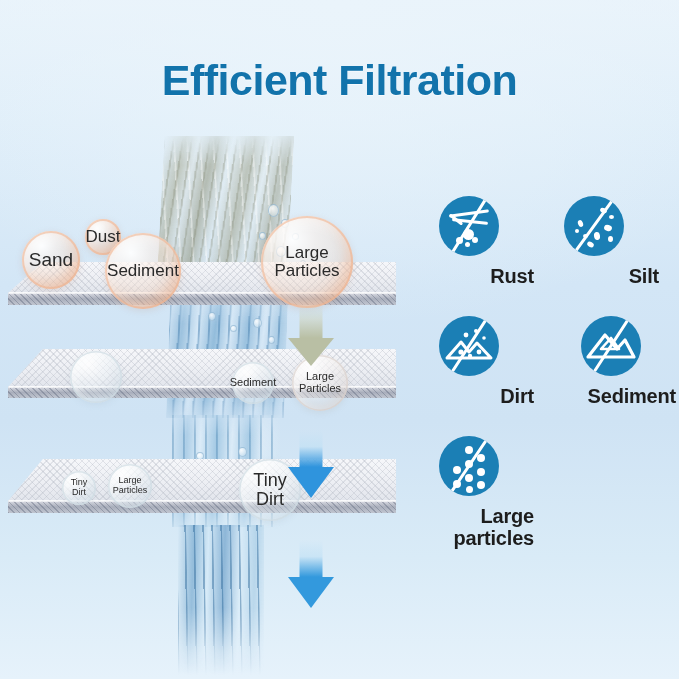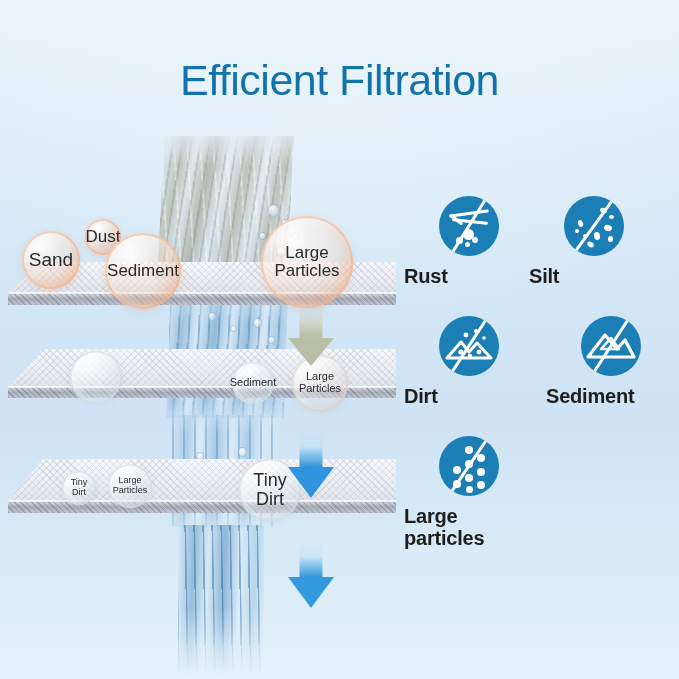--- a/index.html
+++ b/index.html
@@ -12,21 +12,21 @@
   .canvas{
     position:relative;width:679px;height:679px;overflow:hidden;
     background:
       radial-gradient(120% 80% at 50% 0%, #eaf4fb 0%, rgba(234,244,251,0) 60%),
       linear-gradient(180deg,#e9f3fb 0%, #dfeef9 18%, #d3e6f6 42%, #cfe3f4 62%, #d9ebf7 82%, #e6f2fb 100%);
   }
 
   
   .title{
     position:absolute;left:0;right:0;top:56px;text-align:center;
-    font-size:43px;font-weight:normal;letter-spacing:-0.5px;
+    font-size:43px;font-weight:bold;letter-spacing:-0.5px;
     color:#1273ab;
     text-shadow:0 1px 0 rgba(255,255,255,.55);
   }
 
   
   .stream{position:absolute;pointer-events:none;}
   .stream-dirty{
     left:160px;top:136px;width:130px;height:165px;
     background:
       linear-gradient(100deg, rgba(160,163,140,.00) 0%, rgba(163,166,142,.55) 14%, rgba(205,206,192,.25) 22%, rgba(150,154,132,.60) 33%, rgba(220,222,210,.15) 44%, rgba(158,161,138,.55) 57%, rgba(226,228,218,.20) 68%, rgba(151,155,133,.50) 79%, rgba(200,203,188,.18) 90%, rgba(170,173,150,.0) 100%);
@@ -150,21 +150,21 @@
     position:absolute;left:50%;transform:translateX(-50%);
     width:100%;
   }
   .arrow .head{
     position:absolute;left:50%;transform:translateX(-50%);
     width:0;height:0;
   }
 
   
   .icons{position:absolute;left:404px;top:196px;width:272px;}
-  .icon-cell{position:absolute;text-align:left;}
+  .icon-cell{position:absolute;text-align:right;}
   .icon-circle{
     width:60px;height:60px;border-radius:50%;
     background:#1b7fb5;position:relative;margin:0 auto;
     overflow:hidden;
   }
   .icon-label{
     margin-top:9px;font-size:20px;font-weight:bold;color:#1d1d1d;
     line-height:1.12;letter-spacing:-.2px;
   }
   .icon-label.two{font-size:20px;}

